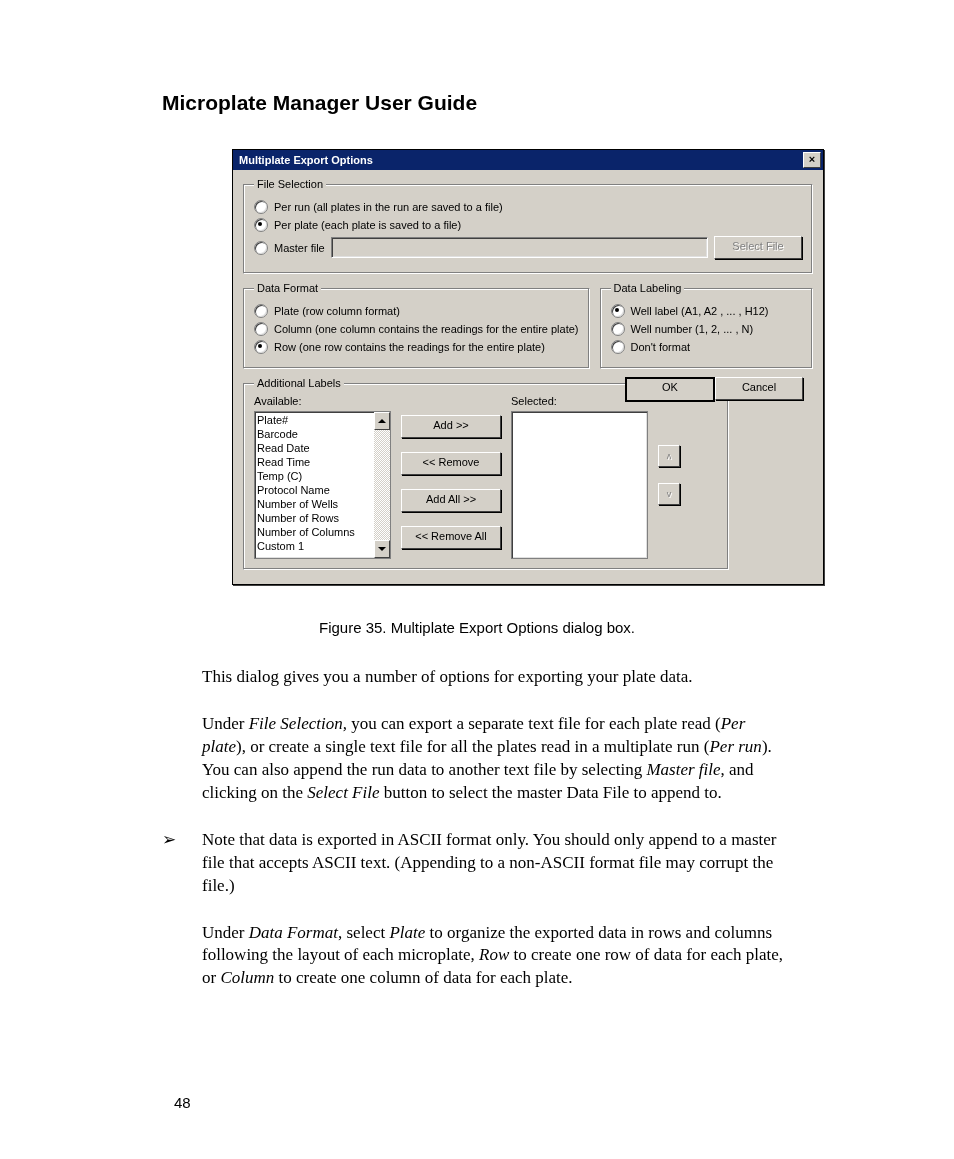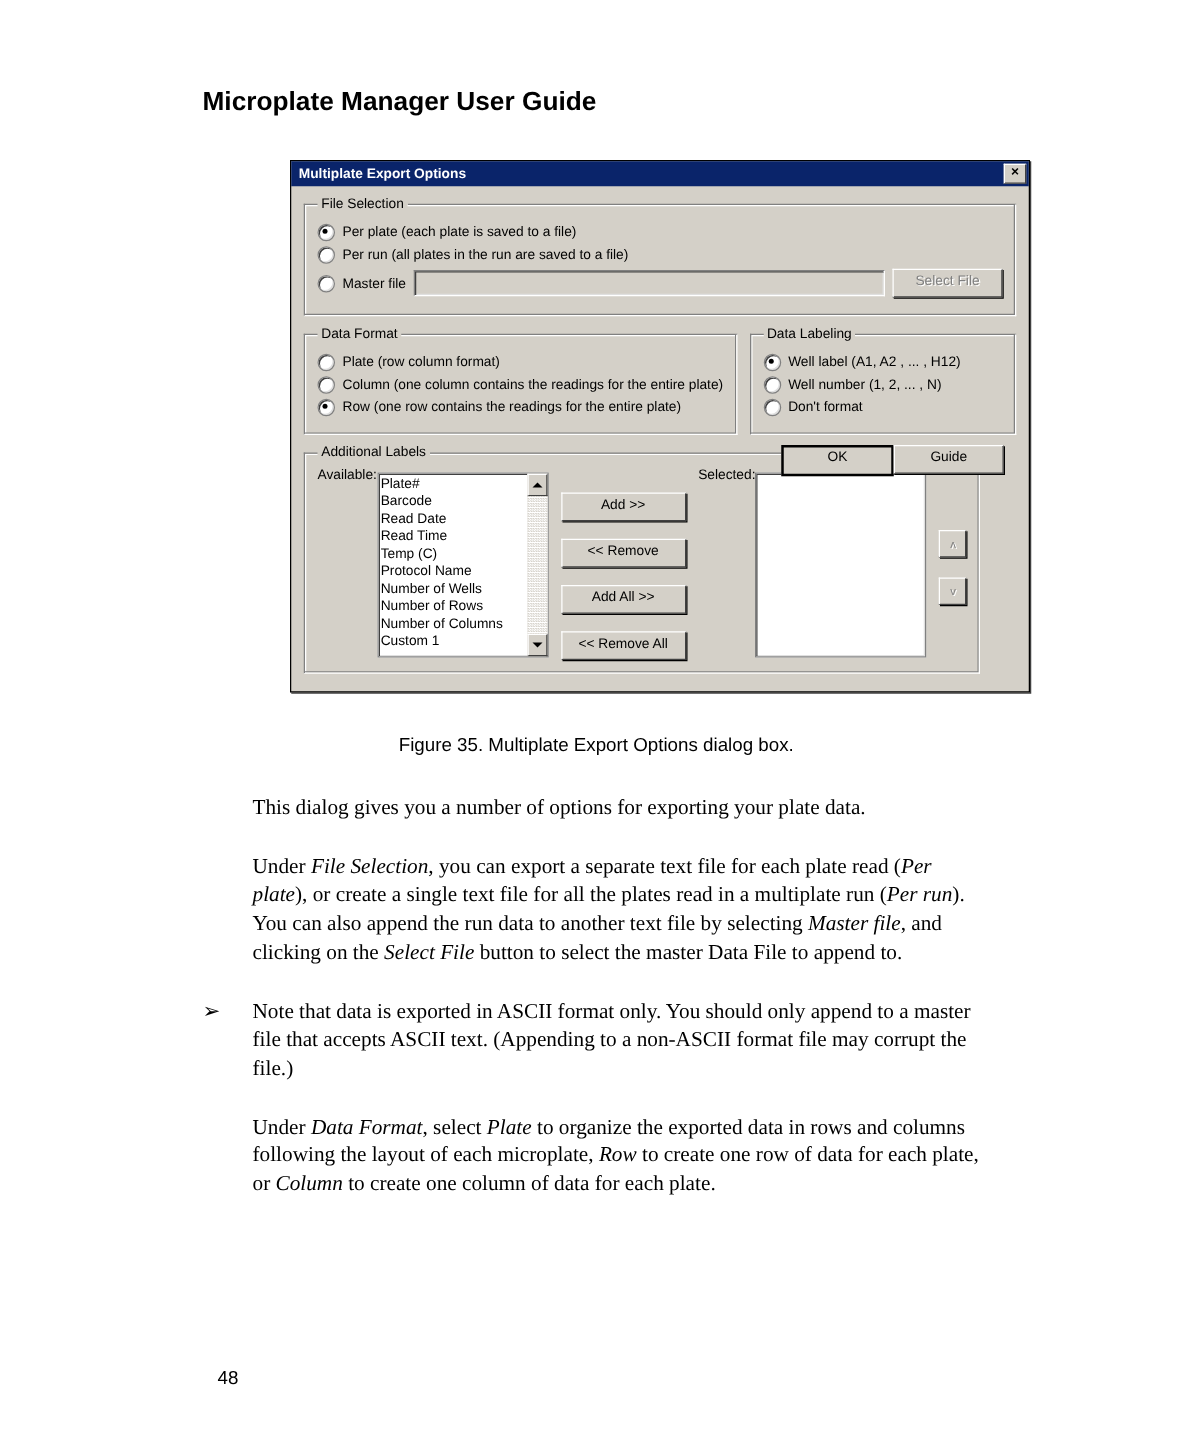--- a/index.html
+++ b/index.html
@@ -1,16 +1,16 @@
 <!DOCTYPE html>
 <html><head>
 <meta charset="utf-8">
 <style>
   html,body{margin:0;padding:0;background:#fff;font-family:"Times New Roman",Times,serif;color:#000}
-  .page{width:830px;height:1159px;position:relative;margin:0 auto;box-sizing:border-box;padding:64px 100px 0 100px}
+  .page{width:830px;height:1159px;position:relative;margin:0 auto;box-sizing:border-box;padding:85px 100px 0 100px}
   .doc-title{font-family:Arial,Helvetica,sans-serif;font-weight:bold;font-size:21px;margin:6px 0 34px 0}
   .dialog-wrap{margin-left:70px;margin-bottom:34px}
   .dialog{width:590px;font-family:Tahoma,Arial,sans-serif;font-size:11px;color:#000;background:#d4d0c8;border:1px solid #000;box-shadow:1px 1px 0 #404040}
   .titlebar{background:#0a246a;color:#fff;font-weight:bold;display:flex;align-items:center;padding:2px 2px 2px 6px;font-size:11px}
   .titlebar .title{flex:1}
   .close-btn{width:16px;height:14px;background:#d4d0c8;color:#000;font-family:Arial,sans-serif;font-weight:bold;font-size:11px;line-height:12px;text-align:center;border:1px solid #fff;border-right-color:#404040;border-bottom-color:#404040;cursor:default}
   .dlg-body{padding:8px 10px 14px 10px}
   fieldset.win{border:1px solid #808080;border-top-color:#808080;border-left-color:#808080;border-right-color:#fff;border-bottom-color:#fff;box-shadow:inset -1px -1px 0 #808080, inset 1px 1px 0 #fff;margin:0 0 8px 0;padding:6px 10px 10px 10px;position:relative}
   fieldset.win>legend{padding:0 3px;font-size:11px;color:#000;background:#d4d0c8}
   .row{display:flex;align-items:center;margin:4px 0}
@@ -18,21 +18,21 @@
   .radio.checked::after{content:"";position:absolute;left:3px;top:3px;width:4px;height:4px;border-radius:50%;background:#000}
   .lbl{white-space:nowrap}
   .textfield{height:19px;background:#d4d0c8;border:1px solid #808080;border-top-color:#808080;border-left-color:#808080;border-right-color:#fff;border-bottom-color:#fff;box-shadow:inset 1px 1px 0 #404040, inset -1px -1px 0 #dfdfdf;flex:1;margin:0 6px}
   .win-btn{height:21px;min-width:70px;padding:0 8px;background:#d4d0c8;border:1px solid #fff;border-right-color:#404040;border-bottom-color:#404040;box-shadow:1px 1px 0 #000;font-family:Tahoma,Arial,sans-serif;font-size:11px;text-align:center;line-height:19px;cursor:default}
   .win-btn.disabled{color:#808080;text-shadow:1px 1px 0 #fff}
   .win-btn.default{border:2px solid #000;line-height:17px;box-shadow:none}
   .two-col{display:flex;gap:10px}
   .two-col>fieldset:first-child{flex:1}
   .two-col>fieldset:last-child{width:200px}
   .labels-row{display:flex;align-items:flex-start;gap:10px}
-  .col-available{display:flex;flex-direction:row}
+  .col-available{display:flex;flex-direction:column}
   .listbox{width:135px;height:146px;background:#fff;border:1px solid #808080;box-shadow:inset 1px 1px 0 #404040, inset -1px -1px 0 #dfdfdf;display:flex;margin-top:4px}
   .list-items{flex:1;padding:1px 2px;overflow:hidden;font-size:11px;line-height:14px}
   .list-items div{white-space:nowrap}
   .scrollbar{width:16px;background:#d4d0c8;display:flex;flex-direction:column}
   .sb-btn{height:16px;background:#d4d0c8;border:1px solid #fff;border-right-color:#404040;border-bottom-color:#404040;display:flex;align-items:center;justify-content:center}
   .sb-track{flex:1;background:repeating-conic-gradient(#d4d0c8 0% 25%,#fff 0% 50%) 0 0/2px 2px}
   .arrow-up{width:0;height:0;border-left:4px solid transparent;border-right:4px solid transparent;border-bottom:4px solid #000}
   .arrow-down{width:0;height:0;border-left:4px solid transparent;border-right:4px solid transparent;border-top:4px solid #000}
   .btns-col{display:flex;flex-direction:column;gap:14px;padding-top:20px}
   .btns-col .win-btn{width:82px;min-width:82px}
@@ -59,26 +59,26 @@
     <div class="dialog">
       <div class="titlebar">
         <span class="title">Multiplate Export Options</span>
         <span class="close-btn">×</span>
       </div>
       <div class="dlg-body">
 
         <fieldset class="win">
           <legend>File Selection</legend>
           <div class="row">
+            <span class="radio"></span>
+            <span class="lbl">Per run (all plates in the run are saved to a file)</span>
+          </div>
+          <div class="row">
             <span class="radio checked"></span>
             <span class="lbl">Per plate (each plate is saved to a file)</span>
-          </div>
-          <div class="row">
-            <span class="radio"></span>
-            <span class="lbl">Per run (all plates in the run are saved to a file)</span>
           </div>
           <div class="row">
             <span class="radio"></span>
             <span class="lbl">Master file</span>
             <span class="textfield"></span>
             <span class="win-btn disabled">Select File</span>
           </div>
         </fieldset>
 
         <div class="two-col">
@@ -159,21 +159,21 @@
               </div>
 
               <div class="updown">
                 <span class="tiny-btn">ʌ</span>
                 <span class="tiny-btn">v</span>
               </div>
             </div>
           </fieldset>
           <div class="okcol">
             <span class="win-btn default">OK</span>
-            <span class="win-btn">Guide</span>
+            <span class="win-btn">Cancel</span>
           </div>
         </div>
 
       </div>
     </div>
   </div>
 
   <div class="figure-caption">Figure 35.  Multiplate Export Options dialog box.</div>
 
   <p class="body-text">This dialog gives you a number of options for exporting your plate data.</p>

